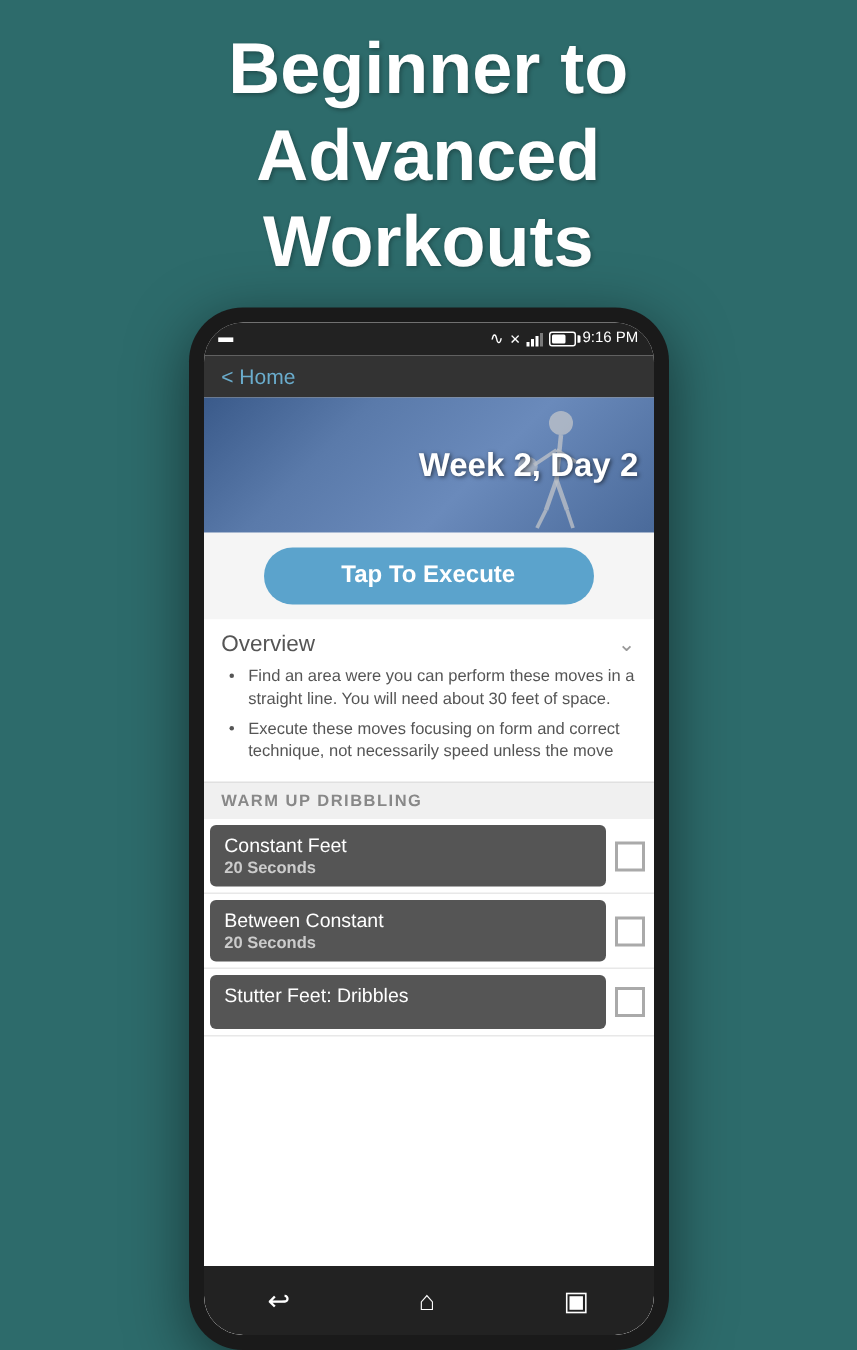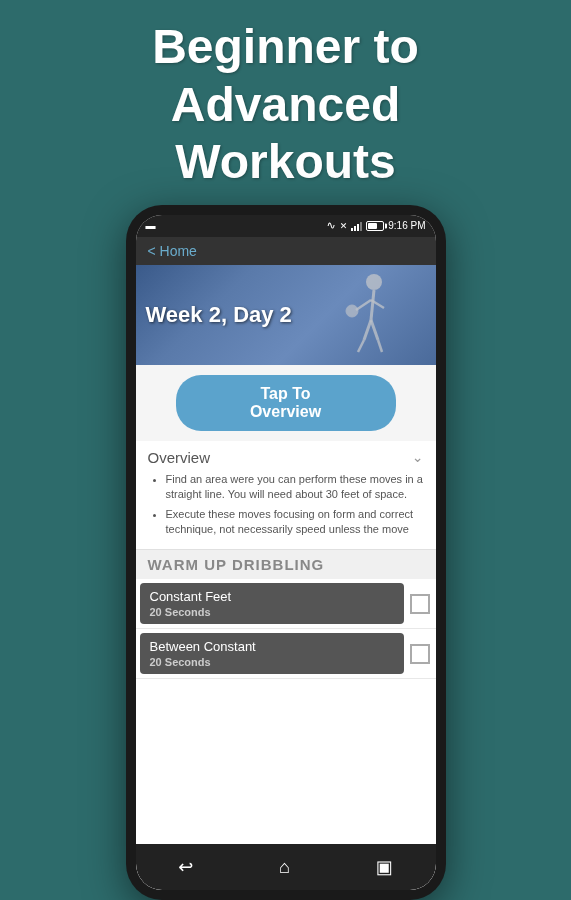--- a/index.html
+++ b/index.html
@@ -113,26 +113,26 @@
       color: #6aaccc;
       font-size: 14px;
       display: flex;
       align-items: flex-end;
       gap: 4px;
     }
 
     
     .hero-area {
       position: relative;
-      height: 100px;
+      height: 90px;
       background: linear-gradient(135deg, #3a5a8a 0%, #5a7aaa 30%, #6a8abb 60%, #4a6a9a 100%);
       overflow: hidden;
       display: flex;
       align-items: center;
-      justify-content: flex-start;
+      justify-content: flex-end;
     }
 
     .hero-figure {
       position: absolute;
       right: 30px;
       top: 5px;
       width: 80px;
       height: 90px;
     }
 
@@ -208,21 +208,21 @@
       font-size: 11px;
       margin-bottom: 4px;
       line-height: 1.4;
     }
 
     
     .section-header {
       background: #f0f0f0;
       padding: 6px 12px;
       color: #888;
-      font-size: 15px;
+      font-size: 11px;
       font-weight: bold;
       letter-spacing: 1px;
     }
 
     
     .drill-list {
       background: white;
       flex: 1;
       overflow: hidden;
     }
@@ -358,21 +358,21 @@
           <line x1="45" y1="50" x2="38" y2="70" stroke="#ccc" stroke-width="3" opacity="0.8"></line>
           <line x1="38" y1="70" x2="32" y2="82" stroke="#ccc" stroke-width="2.5" opacity="0.8"></line>
           <line x1="45" y1="50" x2="52" y2="70" stroke="#ccc" stroke-width="3" opacity="0.8"></line>
           <line x1="52" y1="70" x2="56" y2="82" stroke="#ccc" stroke-width="2.5" opacity="0.8"></line>
         </svg>
       </div>
       <div class="hero-title">Week 2, Day 2</div>
     </div>
 
     <div class="tap-complete-container">
-      <button class="tap-complete-btn">Tap To Overview</button>
+      <button class="tap-complete-btn">Tap To Execute</button>
     </div>
 
     <div class="overview-section">
       <div class="overview-header">
         <span class="overview-label">Overview</span>
         <span class="overview-chevron">⌄</span>
       </div>
       <ul class="overview-bullets">
         <li>Find an area were you can perform these moves in a straight line. You will need about 30 feet of space.</li>
         <li>Execute these moves focusing on form and correct technique, not necessarily speed unless the move</li>
@@ -395,20 +395,26 @@
       </div>
 
       <div class="drill-item">
         <div class="drill-item-content">
           <div class="drill-name">Between Constant</div>
           <div class="drill-detail">20 Seconds</div>
         </div>
         <div class="drill-checkbox"></div>
       </div>
 
+      <div class="drill-item">
+        <div class="drill-item-content" style="min-height:36px;">
+          <div class="drill-name">Stutter Feet: Dribbles</div>
+        </div>
+        <div class="drill-checkbox"></div>
+      </div>
 
     </div>
 
     <div class="bottom-nav">
       <span class="bottom-nav-btn">
         <span>↩</span>
       </span>
       <span class="bottom-nav-btn">
         <span>⌂</span>
       </span>

